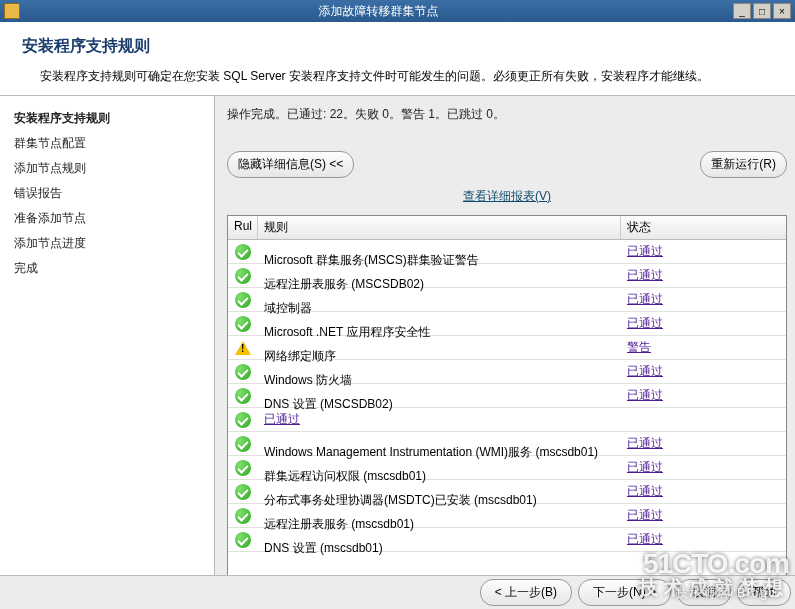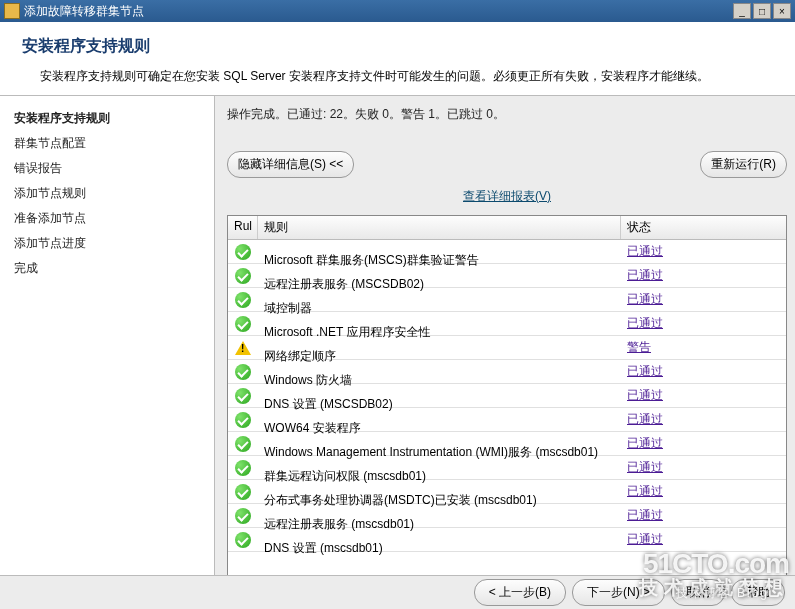--- a/index.html
+++ b/index.html
@@ -22,21 +22,21 @@
     align-items: center;
     padding: 0 4px;
     font-size: 12px;
   }
   .titlebar .appicon {
     width: 16px; height: 16px;
     margin-right: 4px;
     background: #e8b84a;
     border: 1px solid #8a6d1f;
   }
-  .titlebar .title { flex: 1; }
+  .titlebar .title { flex: 1; text-align: center; }
   .titlebar .winbtns { display: flex; gap: 2px; }
   .winbtn {
     width: 18px; height: 16px;
     background: #d4d0c8;
     border: 1px solid #888;
     display: flex; align-items: center; justify-content: center;
     font-size: 10px; font-family: sans-serif;
     color: #000;
   }
   
@@ -186,21 +186,21 @@
   }
   
   .footer {
     position: absolute;
     bottom: 0; left: 0; right: 0;
     height: 34px;
     display: flex;
     align-items: center;
     justify-content: flex-end;
     gap: 6px;
-    padding: 0 10px;
+    padding: 0 4px;
     background: #ececec;
     border-top: 1px solid #bbb;
   }
   .btn.nav { padding: 4px 14px; }
   
   .watermark {
     position: absolute;
     right: 6px;
     bottom: 12px;
     color: rgba(255,255,255,0.88);
@@ -229,22 +229,22 @@
 
 <div class="header">
   <h1>安装程序支持规则</h1>
   <p>安装程序支持规则可确定在您安装 SQL Server 安装程序支持文件时可能发生的问题。必须更正所有失败，安装程序才能继续。</p>
 </div>
 
 <div class="body">
   <div class="sidebar" id="sidebar">
       <div class="navitem current">安装程序支持规则</div>
       <div class="navitem">群集节点配置</div>
+      <div class="navitem">添加节点规则</div>
       <div class="navitem">错误报告</div>
-      <div class="navitem">添加节点规则</div>
       <div class="navitem">准备添加节点</div>
       <div class="navitem">添加节点进度</div>
       <div class="navitem">完成</div>
     </div>
   <div class="main">
     <div class="statusline">操作完成。已通过: 22。失败 0。警告 1。已跳过 0。</div>
     <div class="toolbar">
       <button class="btn">隐藏详细信息(S) &lt;&lt;</button>
       <div class="spacer"></div>
       <button class="btn">重新运行(R)</button>
@@ -303,21 +303,20 @@
             <div class="cell icon">
               <span class="ok-icon"></span>
             </div>
             <div class="cell rule">DNS 设置 (MSCSDB02)</div>
             <div class="cell status"><a>已通过</a></div>
           </div>
           <div class="row">
             <div class="cell icon">
               <span class="ok-icon"></span>
             </div>
-            <div class="cell rule">WOW64 安装程序</div>
             <div class="cell status"><a>已通过</a></div>
           </div>
           <div class="row">
             <div class="cell icon">
               <span class="ok-icon"></span>
             </div>
             <div class="cell rule">Windows Management Instrumentation (WMI)服务 (mscsdb01)</div>
             <div class="cell status"><a>已通过</a></div>
           </div>
           <div class="row">

